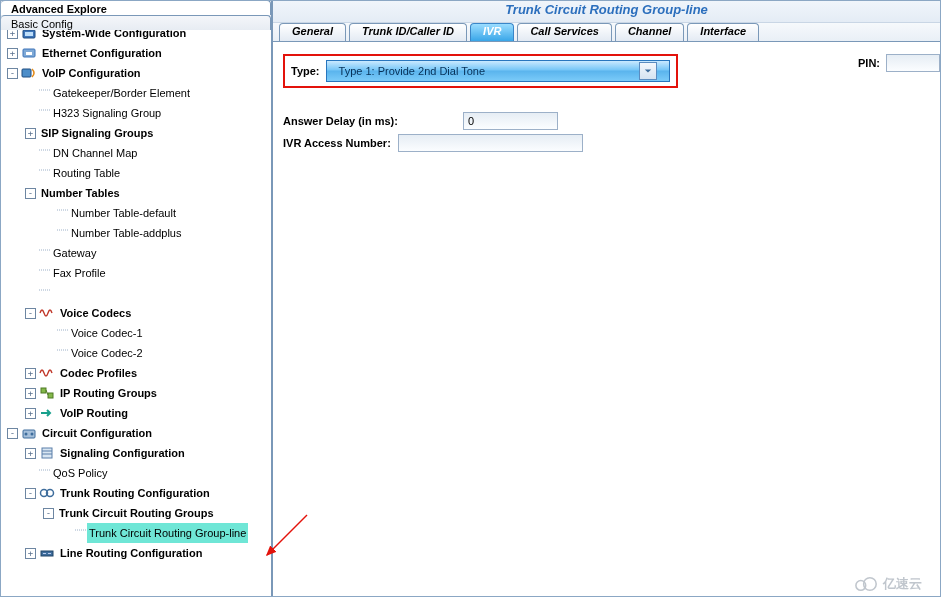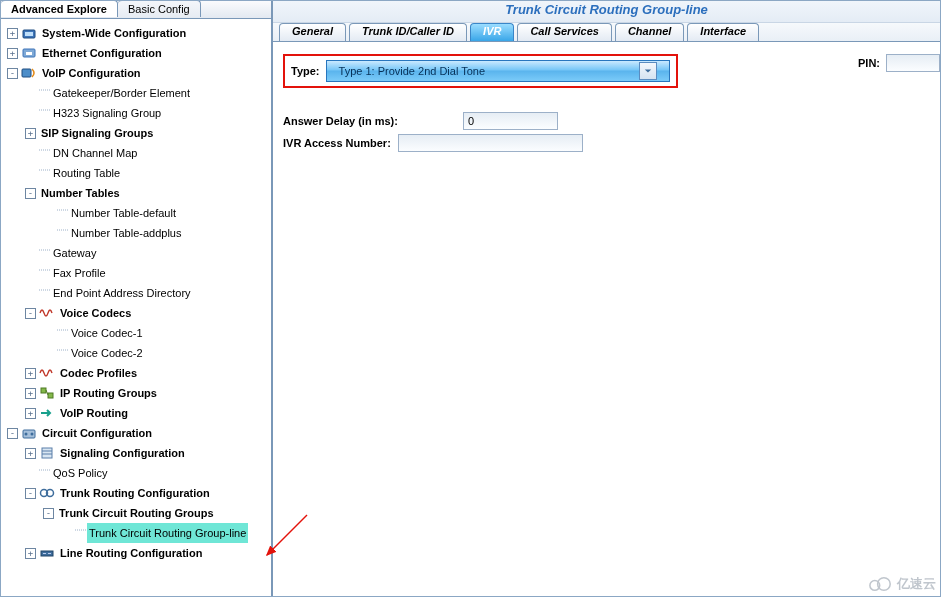--- a/index.html
+++ b/index.html
@@ -1,19 +1,19 @@
 <!DOCTYPE html>
 <html><head>
 <meta charset="utf-8">
 <style>
   html,body{margin:0;padding:0;font-family:Tahoma,Arial,sans-serif;font-size:11px;color:#000;background:#EEF3F8;}
   .app{display:flex;width:941px;height:597px;border:1px solid #8BA7C4;box-sizing:border-box;overflow:hidden;background:#fff;position:relative;}
   
   .left{width:270px;min-width:270px;border-right:2px solid #7A98B8;display:flex;flex-direction:column;background:#fff;}
-  .left-tabs{display:flex;height:17px;background:linear-gradient(#FAFBFD,#E3E9F1);border-bottom:1px solid #7A98B8;}
+  .left-tabs{display:flex;height:17px;background:linear-gradient(#FAFBFD,#E3E9F1);border-bottom:1px solid #7A98B8;flex-direction:column;}
   .ltab{padding:2px 10px 0;border-right:1px solid #7A98B8;border-top-left-radius:4px;border-top-right-radius:4px;border-top:1px solid #7A98B8;position:relative;top:-1px;background:linear-gradient(#fff,#D9E3EF);cursor:pointer;font-weight:bold;font-size:11px;}
   .ltab.inactive{background:linear-gradient(#F4F6FA,#E7ECF3);font-weight:normal;}
   .ltab.active{background:#fff;}
   .tree{flex:1;overflow:auto;padding:4px 2px;background:#fff;}
   .node{white-space:nowrap;line-height:20px;height:20px;display:flex;align-items:center;}
   .pad{display:inline-block;}
   .expander{width:11px;height:11px;border:1px solid #6D86A2;display:inline-flex;align-items:center;justify-content:center;font-size:9px;line-height:9px;margin-right:3px;background:#fff;color:#5A7290;cursor:pointer;font-family:monospace;box-sizing:border-box;}
   .expander.empty{border:none;background:transparent;}
   .dotline{width:12px;display:inline-block;}
   .ticon{width:16px;height:16px;display:inline-flex;align-items:center;justify-content:center;margin-right:3px;}
@@ -36,21 +36,21 @@
   .select .arrow svg{width:8px;height:8px;}
   .fieldrow{display:flex;align-items:center;height:22px;}
   .fieldlbl{width:180px;font-weight:bold;text-align:left;}
   .txt{width:85px;height:16px;border:1px solid #9CB0C8;background:linear-gradient(#E6EDF4,#FBFDFF);padding:0 4px;font-size:11px;}
   .txt.wide{width:175px;}
   .pin{position:absolute;top:12px;right:0;display:flex;align-items:center;}
   .pin .txt{width:44px;}
   
   .ann-arrow{position:absolute;left:262px;top:510px;pointer-events:none;}
   
-  .wm{position:absolute;right:4px;bottom:3px;color:#C0C6CD;font-size:13px;font-weight:bold;display:flex;align-items:center;gap:4px;pointer-events:none;}
+  .wm{position:absolute;right:18px;bottom:3px;color:#C0C6CD;font-size:13px;font-weight:bold;display:flex;align-items:center;gap:4px;pointer-events:none;}
   .wm svg{width:28px;height:18px;}
 </style>
 </head>
 <body>
 
 <div class="app">
 
   <div class="left">
     <div class="left-tabs" id="left-tabs">
         <div class="ltab active">Advanced Explore</div>
@@ -160,21 +160,20 @@
               <line x1="0" y1="10" x2="12" y2="10" stroke="#9CB0C8" stroke-dasharray="1 1"></line>
             </svg></span>
           <span class="label">Fax Profile</span>
         </div>
         <div class="node">
           <span class="pad" style="width: 22px;"></span>
           <span class="expander empty"></span>
           <span class="dotline"><svg width="12" height="20">
               <line x1="0" y1="10" x2="12" y2="10" stroke="#9CB0C8" stroke-dasharray="1 1"></line>
             </svg></span>
-          <span class="label">End Point Address Directory</span>
         </div>
         <div class="node">
           <span class="pad" style="width: 22px;"></span>
           <span class="expander">-</span>
           <span class="ticon">
             <svg viewBox="0 0 16 16">
               <use href="#ic-wave"></use>
             </svg>
           </span>
           <span class="label bold">Voice Codecs</span>

